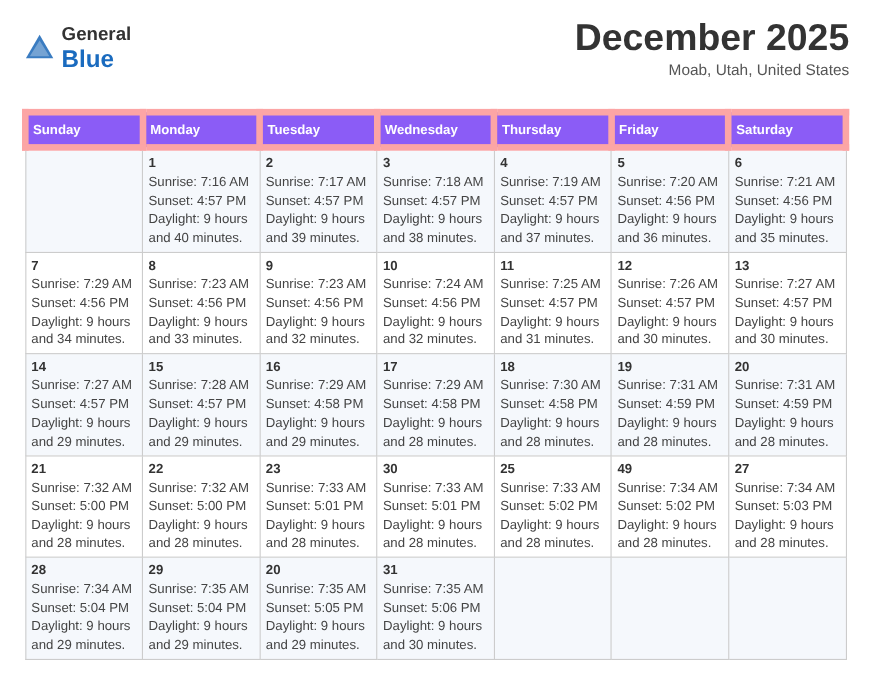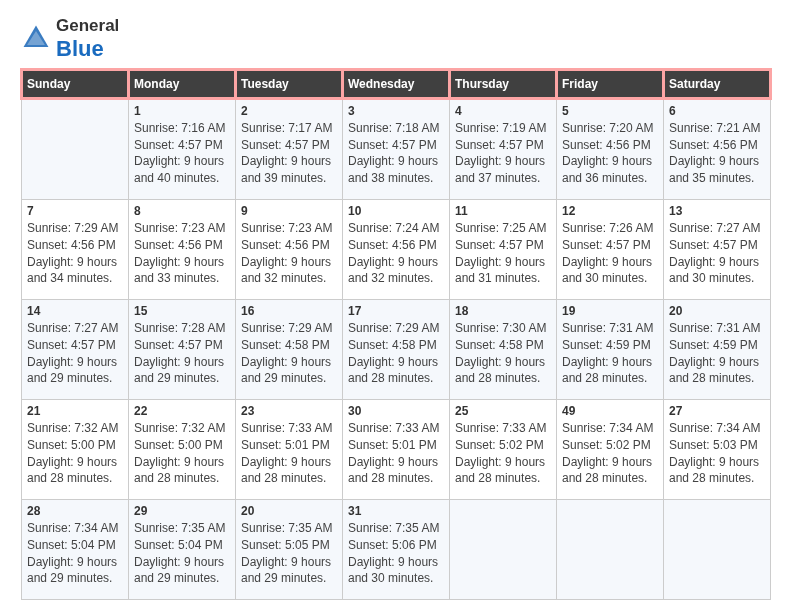--- a/index.html
+++ b/index.html
@@ -14,21 +14,21 @@
       width: 792px;
       height: 612px;
       padding: 16px 20px 12px 20px;
       display: flex;
       flex-direction: column;
     }
     .header {
       display: flex;
       align-items: center;
       justify-content: space-between;
-      margin-bottom: 7px;
+      margin-bottom: 28px;
     }
     .logo {
       display: flex;
       align-items: center;
       gap: 4px;
     }
     .logo-icon {
       width: 32px;
       height: 32px;
     }
@@ -47,26 +47,26 @@
       margin-top: 2px;
     }
     .calendar {
       flex: 1;
       border: 1px solid #ccc;
       border-collapse: collapse;
       width: 100%;
       table-layout: fixed;
     }
     .calendar thead tr th {
-      background: #404040;
+      background: #8b5cf6;
       color: #fff;
       font-size: 12px;
       font-weight: bold;
       padding: 6px 4px;
-      border: 3px solid #fca5a5;
+      border: 6px solid #fca5a5;
       text-align: left;
     }
     .calendar tbody tr td {
       border: 1px solid #ccc;
       vertical-align: top;
       padding: 4px 5px;
       font-size: 10.5px;
       color: #333;
       height: 88px;
     }
@@ -101,20 +101,24 @@
         <polygon points="18,4 32,28 4,28" fill="#3a7cc1"></polygon>
         <polygon points="18,10 28,26 8,26" fill="#fff" opacity="0.3"></polygon>
       </svg>
       <div>
         <div style="display:flex; flex-direction:column; line-height:1.15;">
           <span style="font-size:17px; font-weight:bold; color:#333;">General</span>
           <span style="font-size:22px; font-weight:bold; color:#1a6bbf;">Blue</span>
         </div>
       </div>
     </div>
+    <div class="title-block">
+      <div class="month-title">December 2025</div>
+      <div class="location">Moab, Utah, United States</div>
+    </div>
   </div>
 
   <table class="calendar" id="calendar-table">
     <thead>
       <tr id="weekday-header">
           <th>Sunday</th>
           <th>Monday</th>
           <th>Tuesday</th>
           <th>Wednesday</th>
           <th>Thursday</th>

